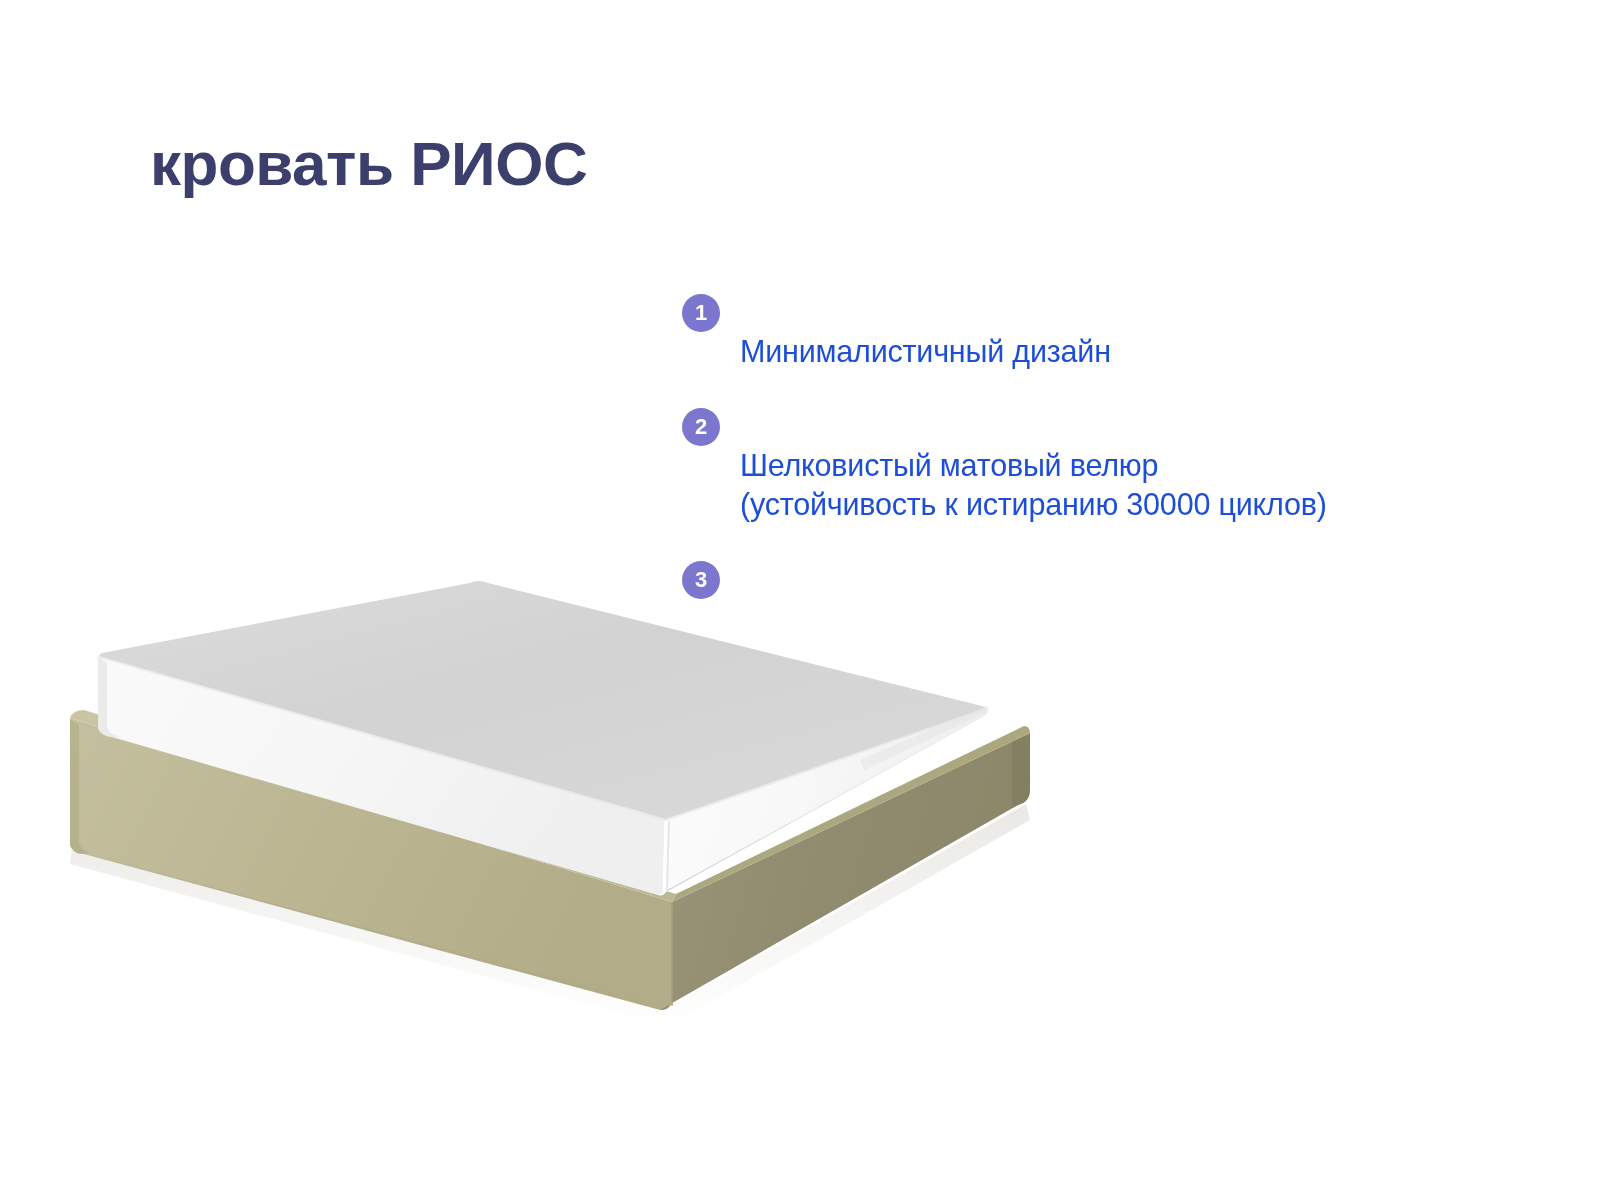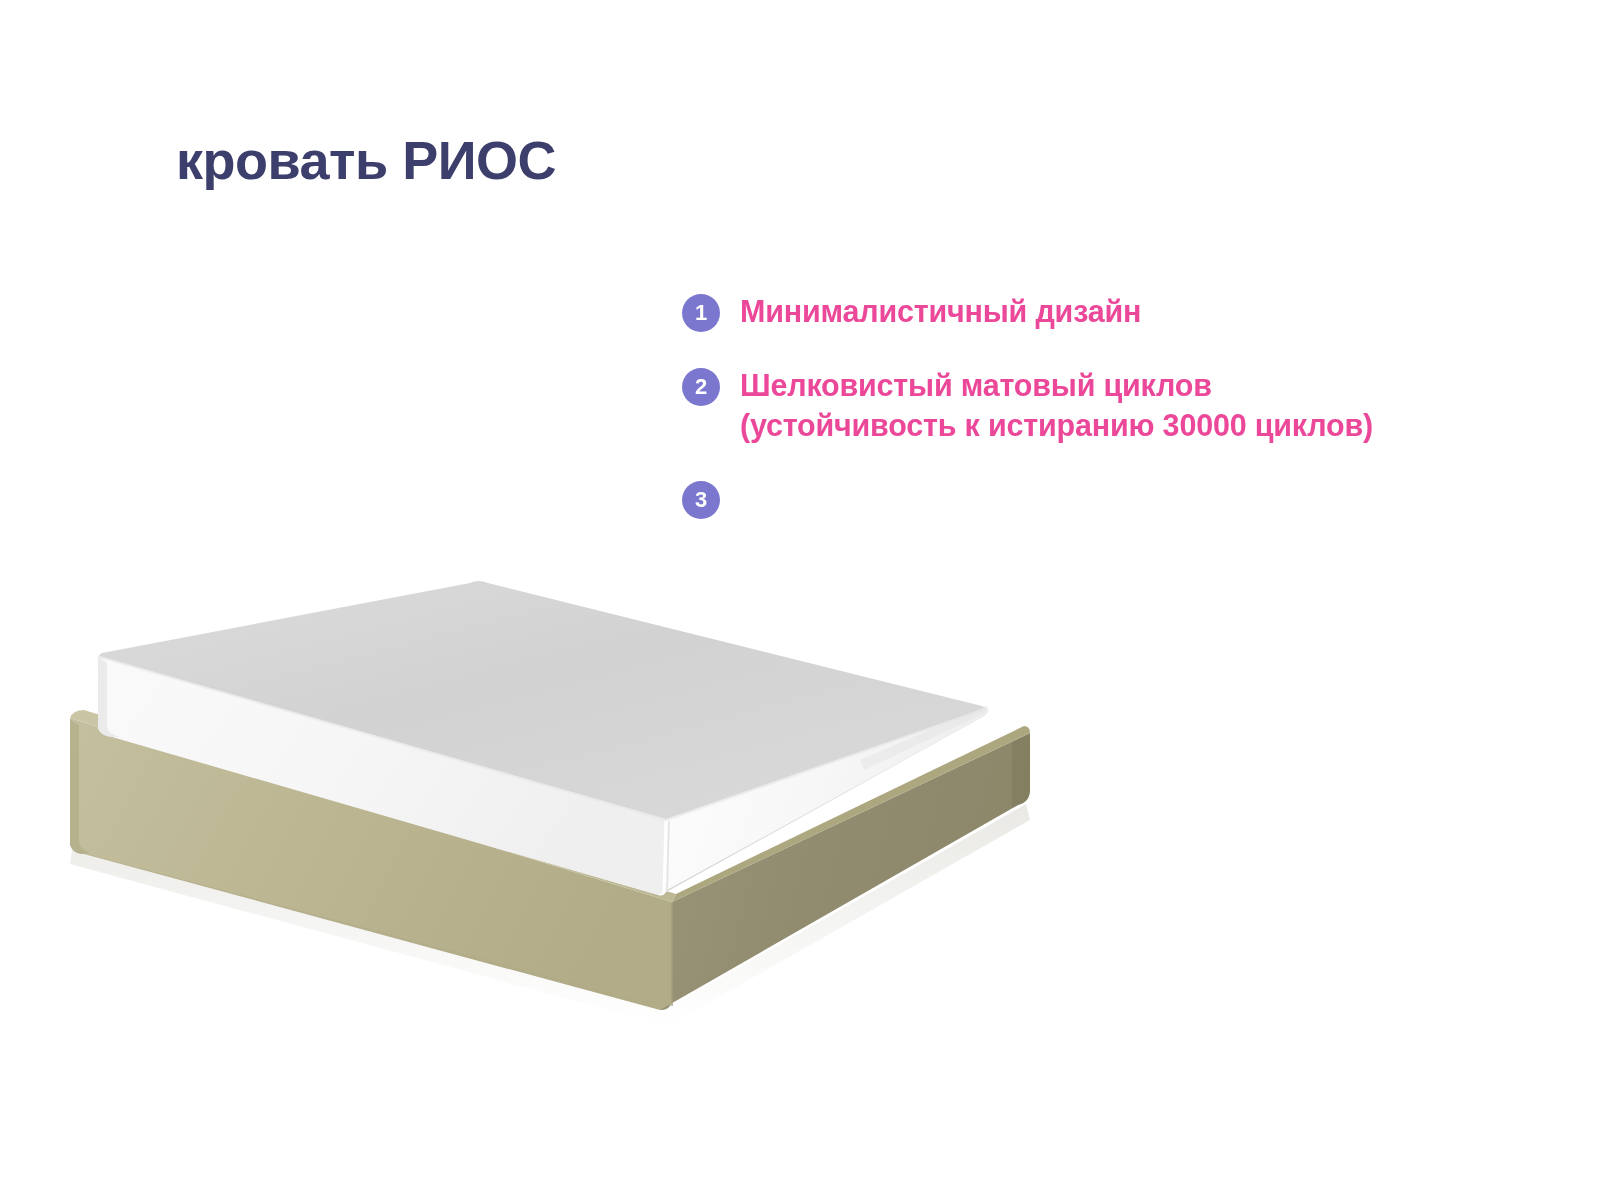--- a/index.html
+++ b/index.html
@@ -11,22 +11,22 @@
   }
   #stage {
     position:relative;
     width:1600px; height:1200px;
     background:#ffffff;
   }
 
   
   #page-title {
     position:absolute;
-    left:176px; top:133px;
-    font-size:54px;
+    left:150px; top:133px;
+    font-size:62px;
     font-weight:700;
     letter-spacing:-0.5px;
     color:#3C3E6C;
     white-space:nowrap;
     line-height:1.0;
   }
 
   
   #feature-list {
     position:absolute;
@@ -47,26 +47,27 @@
     color:#ffffff;
     font-size:22px;
     font-weight:700;
     display:flex;
     align-items:center;
     justify-content:center;
     margin-top:2px;
   }
   .feature-text {
     margin-left:20px;
-    color:#ec4899;
+    color:#1d4ed8;
     font-size:30.5px;
-    font-weight:700;
+    font-weight:400;
     line-height:1.30;
     letter-spacing:-0.2px;
     white-space:nowrap;
+    margin-top:40px;
   }
   .feature-text .line2 { display:block; }
 
   
   #bed-illustration {
     position:absolute;
     left:0; top:520px;
     width:1120px; height:560px;
   }
   #bed-illustration svg { display:block; width:1120px; height:560px; }
@@ -83,21 +84,21 @@
     <div class="feature-item">
       <div class="badge">1</div>
       <div class="feature-text">
         <span class="line1">Минималистичный дизайн</span>
       </div>
     </div>
 
     <div class="feature-item">
       <div class="badge">2</div>
       <div class="feature-text">
-        <span class="line1">Шелковистый матовый циклов</span>
+        <span class="line1">Шелковистый матовый велюр</span>
         <span class="line2">(устойчивость к истиранию 30000 циклов)</span>
       </div>
     </div>
 
     <div class="feature-item">
       <div class="badge">3</div>
     </div>
 
   </div>
 

